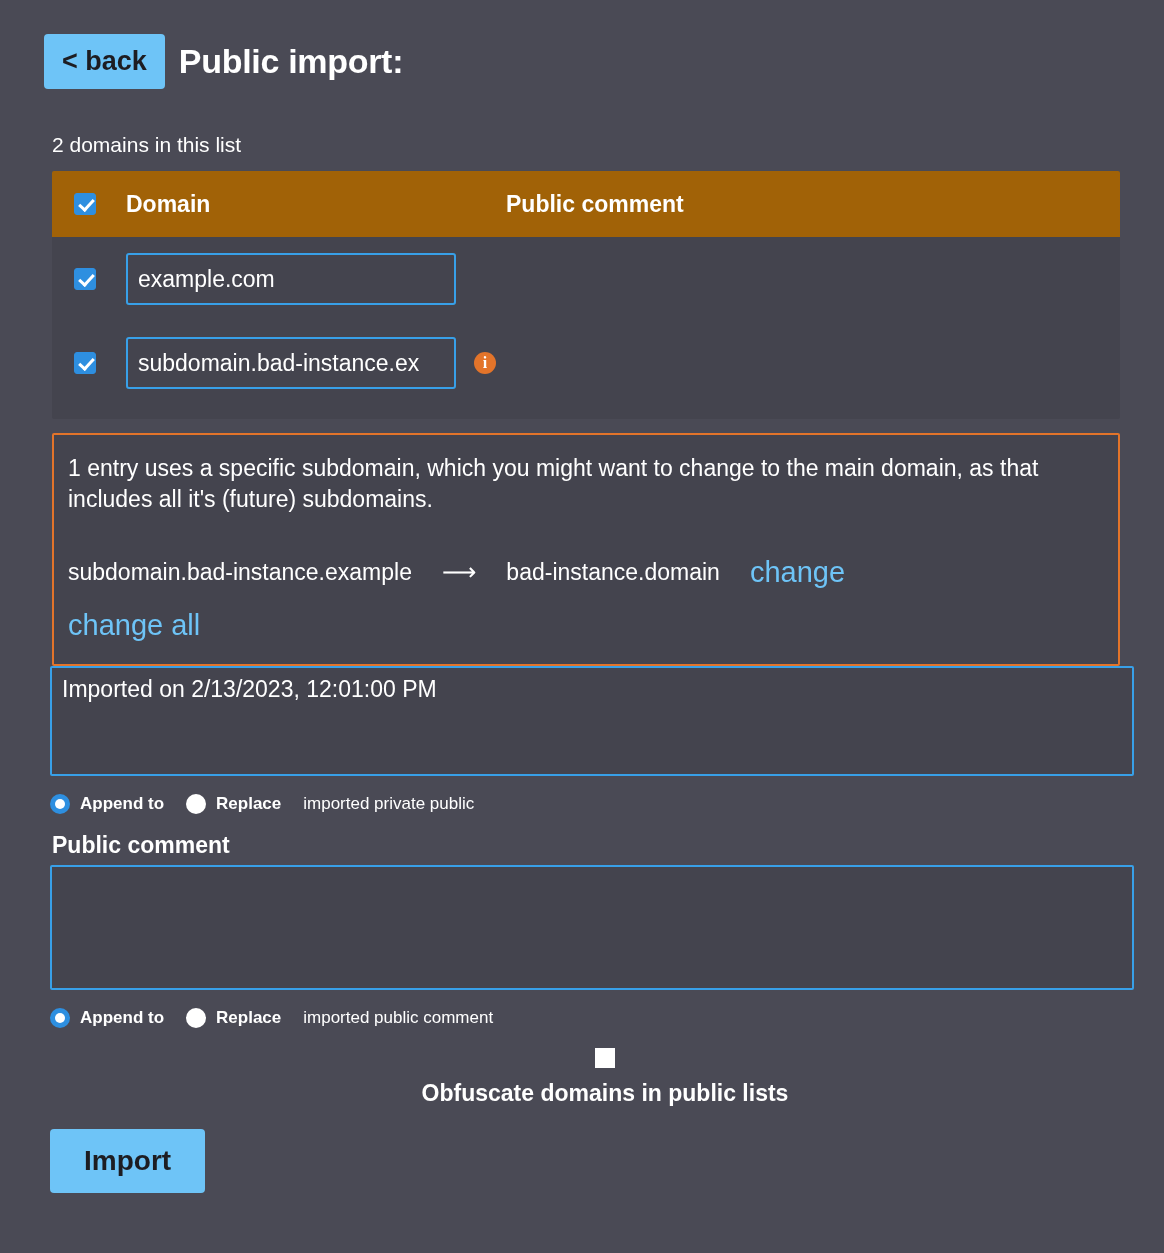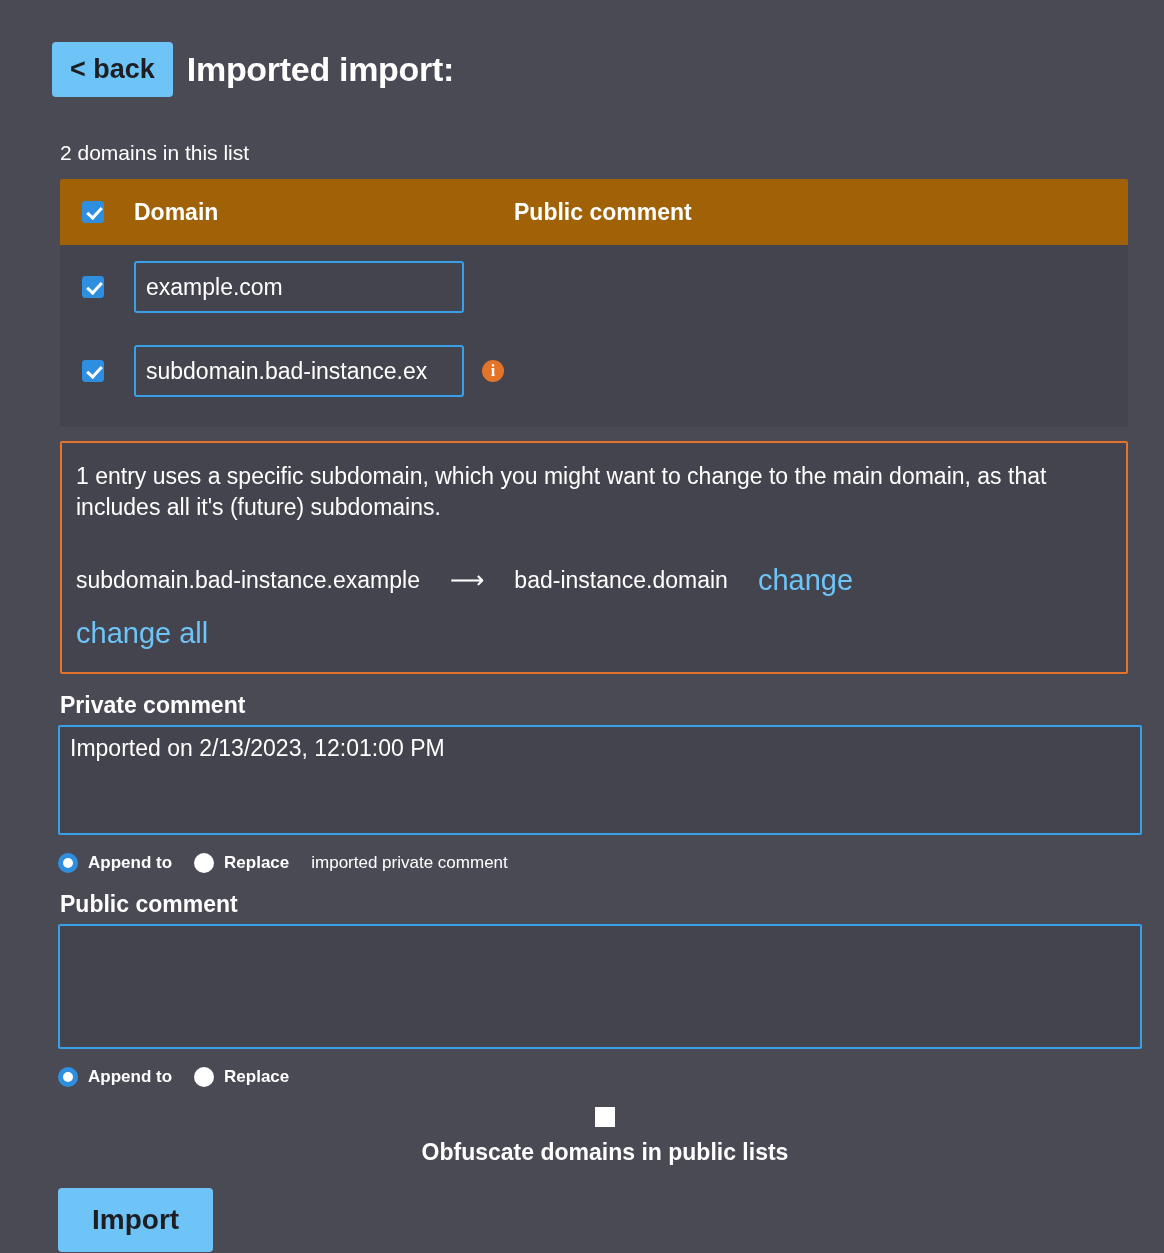--- a/index.html
+++ b/index.html
@@ -10,21 +10,21 @@
     width: 1164px;
     height: 1253px;
     font-family: "Liberation Sans", sans-serif;
     color: #ffffff;
     overflow: hidden;
   }
   .page {
     width: 1164px;
     height: 910px;
     position: relative;
-    padding: 12px;
+    padding: 4px;
   }
   
   .header {
     display: flex;
     align-items: center;
     gap: 14px;
     padding: 30px 0 0 40px;
   }
   .back-button {
     background: #6ec4f7;
@@ -226,21 +226,21 @@
     font-family: "Liberation Sans", sans-serif;
   }
 </style>
 </head>
 <body>
 
 <div class="page">
 
   <div class="header">
     <button class="back-button">&lt; back</button>
-    <div class="page-title">Imported import:</div>
+    <div class="page-title">Public import:</div>
   </div>
 
   <div class="count-line">2 domains in this list</div>
 
   <div class="table">
     <div class="thead">
       <div class="cb-cell">
         <span class="cb"></span>
       </div>
       <div class="col-domain">Domain</div>
@@ -272,39 +272,39 @@
       <span>subdomain.bad-instance.example</span>
       <span class="arrow">⟶</span>
       <span>bad-instance.domain</span>
       <span class="link">change</span>
     </div>
     <div class="warn-all">
       <span class="link">change all</span>
     </div>
   </div>
 
-  <div class="field-label">Private comment</div>
   <textarea class="textarea" id="private-comment" placeholder="" style="">Imported on 2/13/2023, 12:01:00 PM</textarea>
 
   <div class="radio-row">
     <span class="radio sel"></span>
     <span class="radio-label">Append to</span>
     <span class="radio"></span>
     <span class="radio-label">Replace</span>
-    <span class="radio-tail">imported private comment</span>
+    <span class="radio-tail">imported private public</span>
   </div>
 
   <div class="field-label">Public comment</div>
   <textarea class="textarea" id="public-comment" placeholder="" style=""></textarea>
 
   <div class="radio-row">
     <span class="radio sel"></span>
     <span class="radio-label">Append to</span>
     <span class="radio"></span>
     <span class="radio-label">Replace</span>
+    <span class="radio-tail">imported public comment</span>
   </div>
 
   <div class="checkbox-row">
     <span class="cb-sq"></span>
     <span>Obfuscate domains in public lists</span>
   </div>
 
   <button class="import-button">Import</button>
 
 </div>

